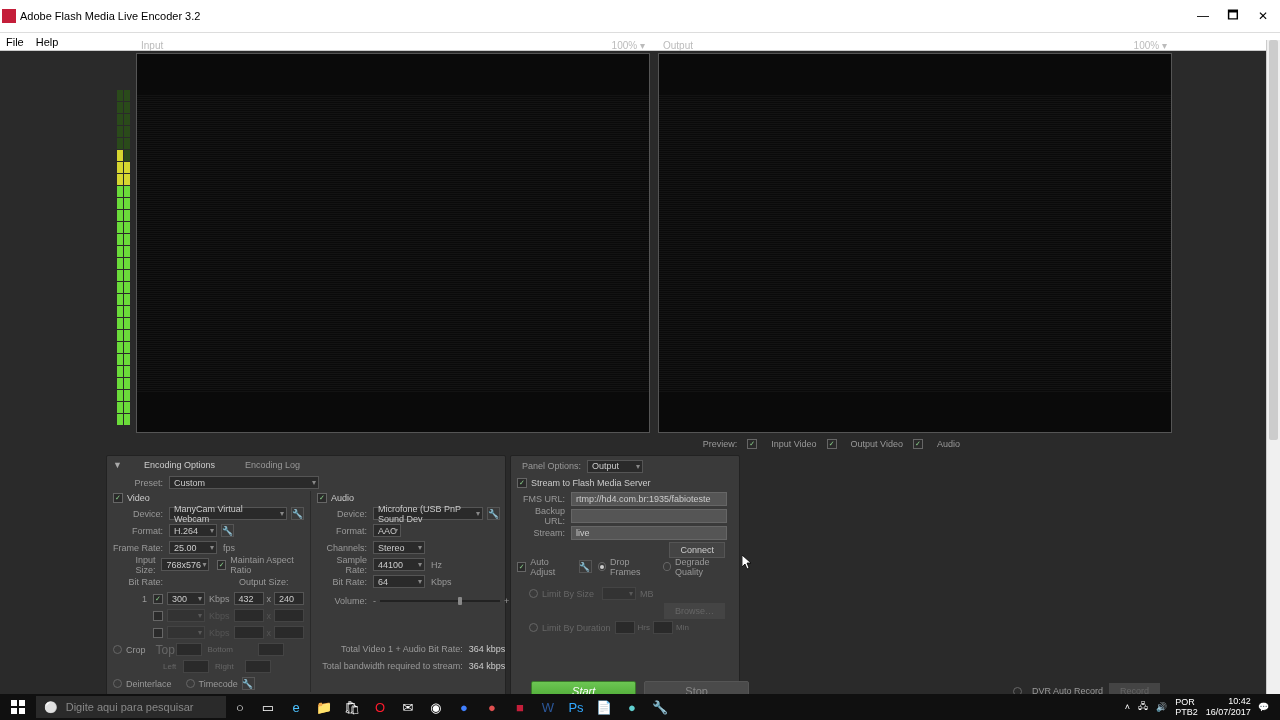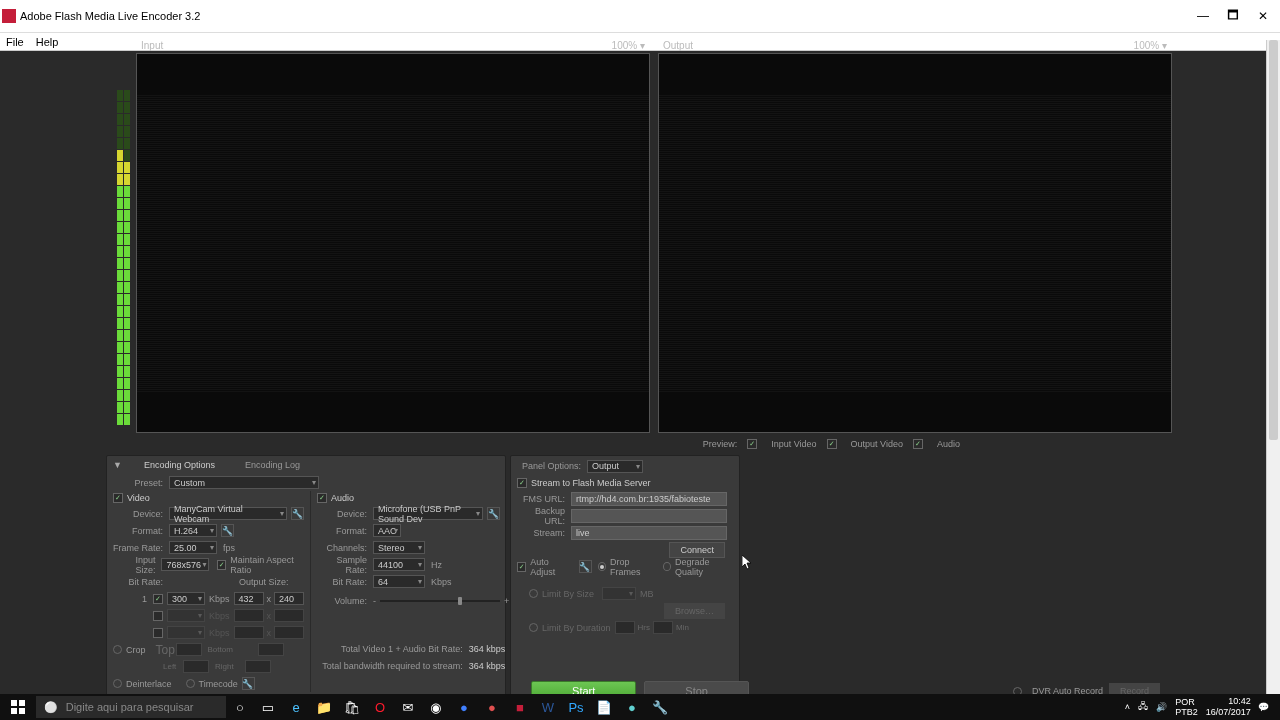--- a/index.html
+++ b/index.html
@@ -42,21 +42,21 @@
 .checkbox { width: 10px; height: 10px; background: #2a2a2a; border: 1px solid #666; display: inline-flex; align-items: center; justify-content: center; font-size: 7px; color: #8c8; margin-right: 4px; }
 .radio { width: 9px; height: 9px; border: 1px solid #666; border-radius: 50%; display: inline-flex; align-items: center; justify-content: center; margin-right: 4px; }
 .radio.checked::after { content: ''; width: 4px; height: 4px; background: #ccc; border-radius: 50%; }
 .gear-icon { width: 13px; height: 13px; background: #3a3a3a; border: 1px solid #555; display: flex; align-items: center; justify-content: center; font-size: 9px; color: #aaa; margin-left: 4px; }
 .section-header { font-size: 9px; color: #ccc; padding: 2px 6px; display: flex; align-items: center; }
 .two-col { display: flex; }
 .col { flex: 1; }
 .btn { background: #444; border: 1px solid #555; color: #ccc; font-size: 9px; padding: 2px 10px; cursor: pointer; }
 .btn.disabled { color: #666; border-color: #444; }
 .big-btn { height: 20px; padding: 0 40px; font-size: 11px; border-radius: 2px; display: flex; align-items: center; }
-.big-btn.start { background: linear-gradient(#6cc653, #4ca833); color: #fff; border: 1px solid #3a7a2a; }
+.big-btn.start { background: linear-gradient(#6cc653, #4ca833); color: #fff; border: 1px solid #3a7a2a; font-style: italic; }
 .big-btn.stop { background: #4a4a4a; color: #888; border: 1px solid #555; }
 .preview-opts { position: absolute; top: 388px; right: 320px; font-size: 9px; color: #999; display: flex; gap: 10px; align-items: center; }
 .start-stop-row { position: absolute; bottom: 4px; left: 0; right: 0; display: flex; justify-content: center; gap: 8px; align-items: center; }
 .dvr-area { position: absolute; right: 120px; display: flex; align-items: center; gap: 6px; }
 .taskbar { height: 26px; background: #101010; display: flex; align-items: center; position: fixed; bottom: 0; left: 0; right: 0; }
 .taskbar .start-btn { width: 36px; height: 26px; display: flex; align-items: center; justify-content: center; }
 .taskbar .search { flex: 0 0 190px; height: 22px; background: #2a2a2a; border-radius: 0; display: flex; align-items: center; padding: 0 8px; color: #888; font-size: 11px; gap: 8px; }
 .taskbar .tray { margin-left: auto; display: flex; align-items: center; gap: 8px; padding: 0 10px; color: #fff; font-size: 9px; }
 .taskbar .task-icon { width: 28px; height: 26px; display: flex; align-items: center; justify-content: center; color: #fff; font-size: 13px; }
 .slider-track { width: 120px; height: 2px; background: #222; position: relative; }

